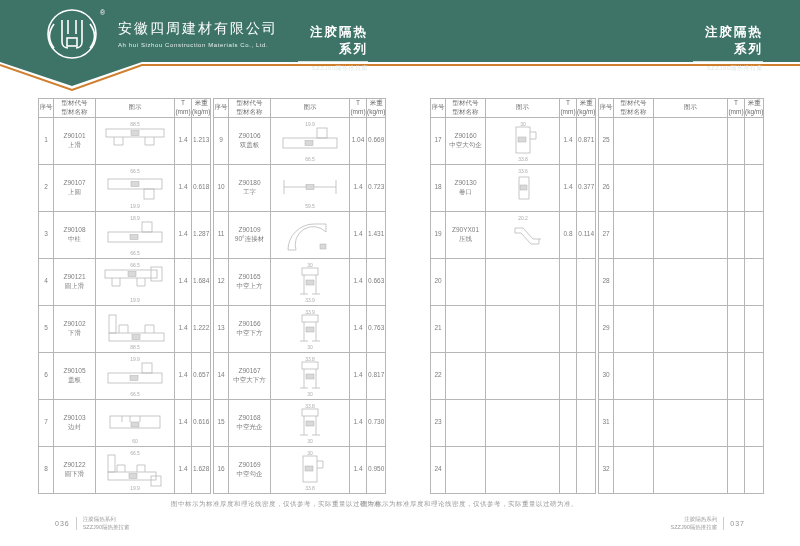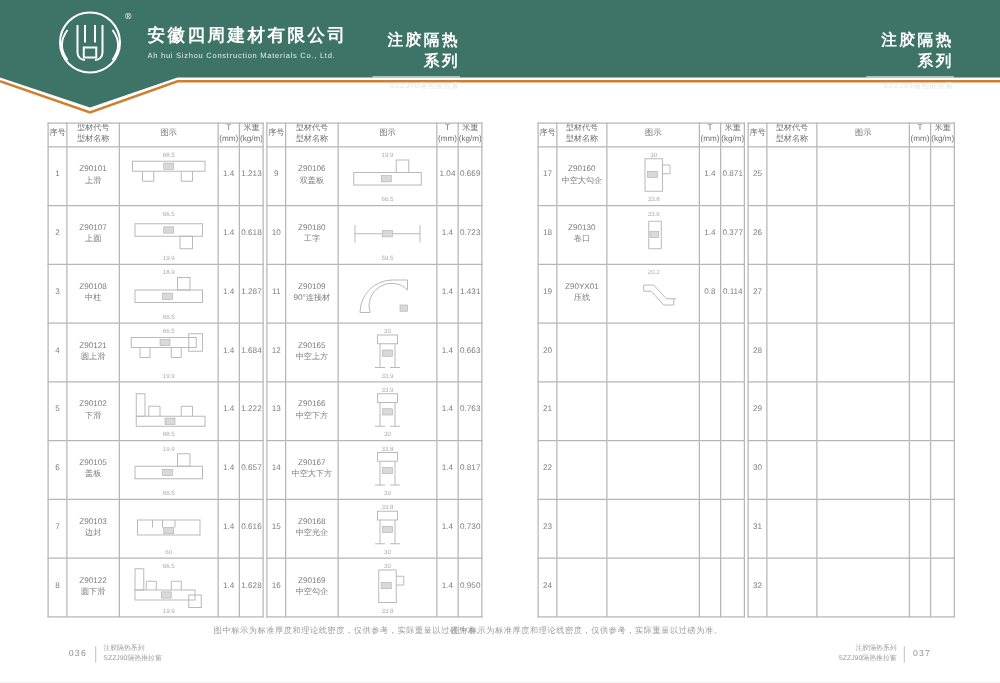--- a/index.html
+++ b/index.html
@@ -5,21 +5,21 @@
   * { margin:0; padding:0; box-sizing:border-box; }
   html,body { background:#e9e9e9; }
   #page {
     position:relative; width:800px; height:546px; background:#ffffff;
     font-family:"Liberation Sans", sans-serif; overflow:hidden;
   }
   
   #band-svg { position:absolute; top:0; left:0; }
   .logo-wrap { position:absolute; left:38px; top:5px; width:72px; height:56px; }
   .company { position:absolute; left:118px; top:20px; color:#fff; }
-  .company .cn { font-size:14px; font-weight:bold; letter-spacing:2px; }
+  .company .cn { font-size:14px; font-weight:normal; letter-spacing:2px; }
   .company .en { font-size:6px; letter-spacing:0.6px; margin-top:4px; color:#e8efec; }
   .series { position:absolute; top:24px; text-align:right; color:#fff; }
   .series .title { font-size:12.5px; font-weight:bold; letter-spacing:2px; }
   .series .rule { height:1px; background:#cfe0da; margin:3px 0 2px 0; }
   .series .sub { font-size:6px; letter-spacing:0.5px; color:#dfe9e5; }
   #series-left  { right:432px; width:70px; }
   #series-right { right:37px;  width:70px; }
 
   
   .tbl-wrap { position:absolute; top:98px; }

